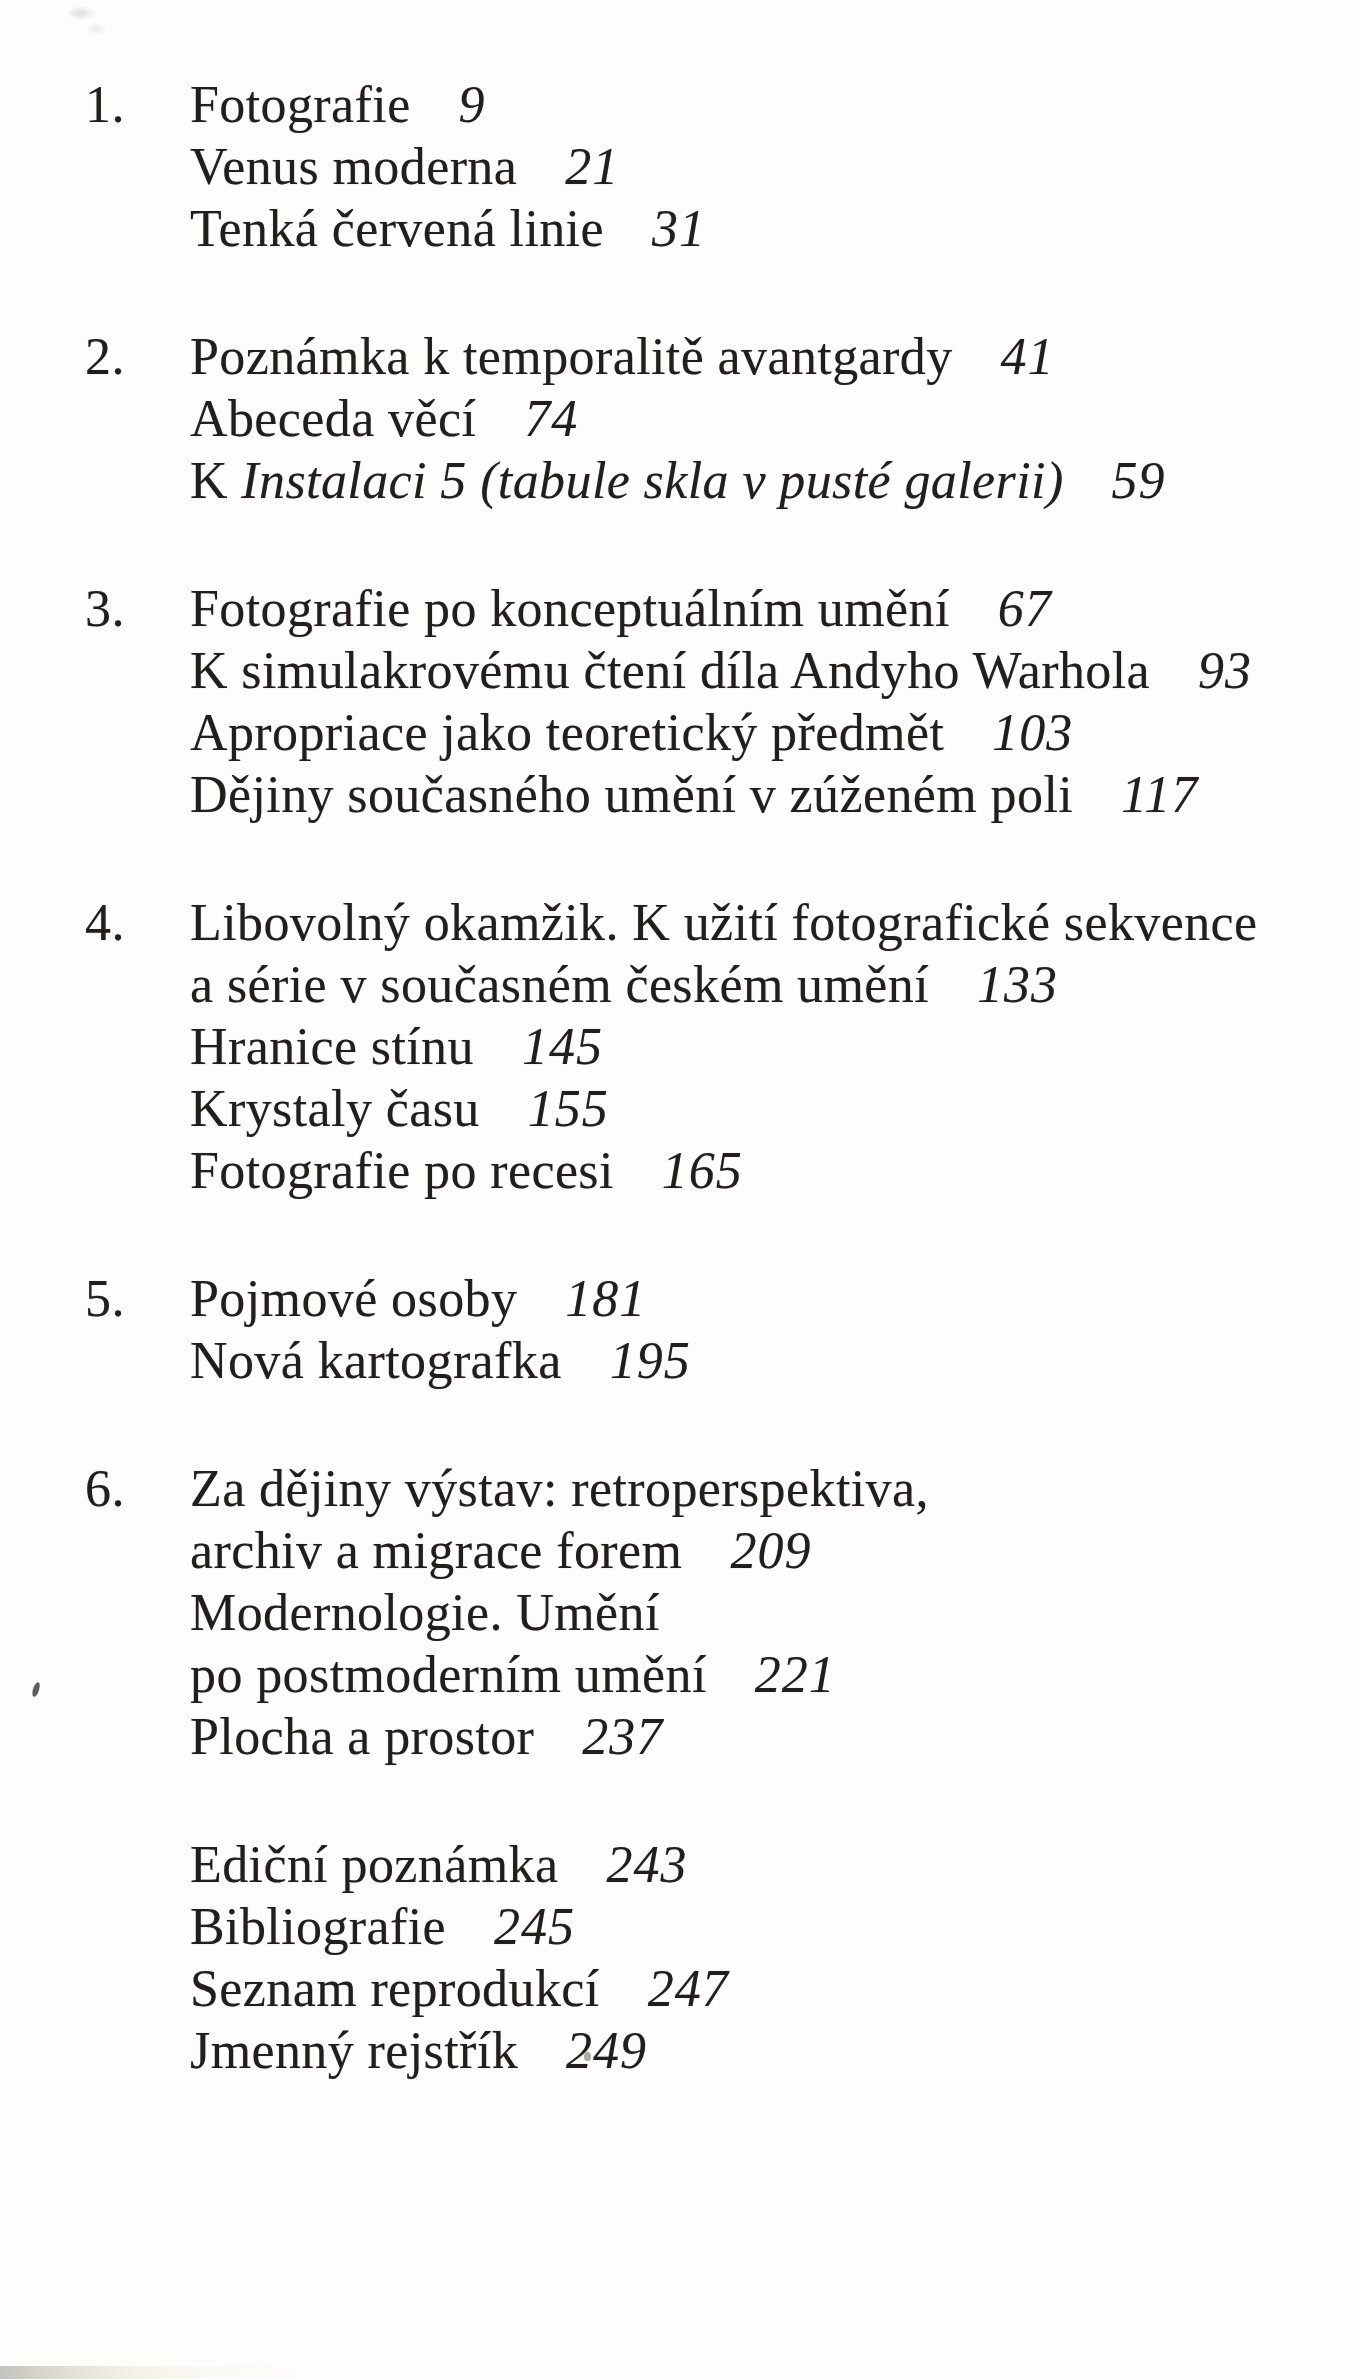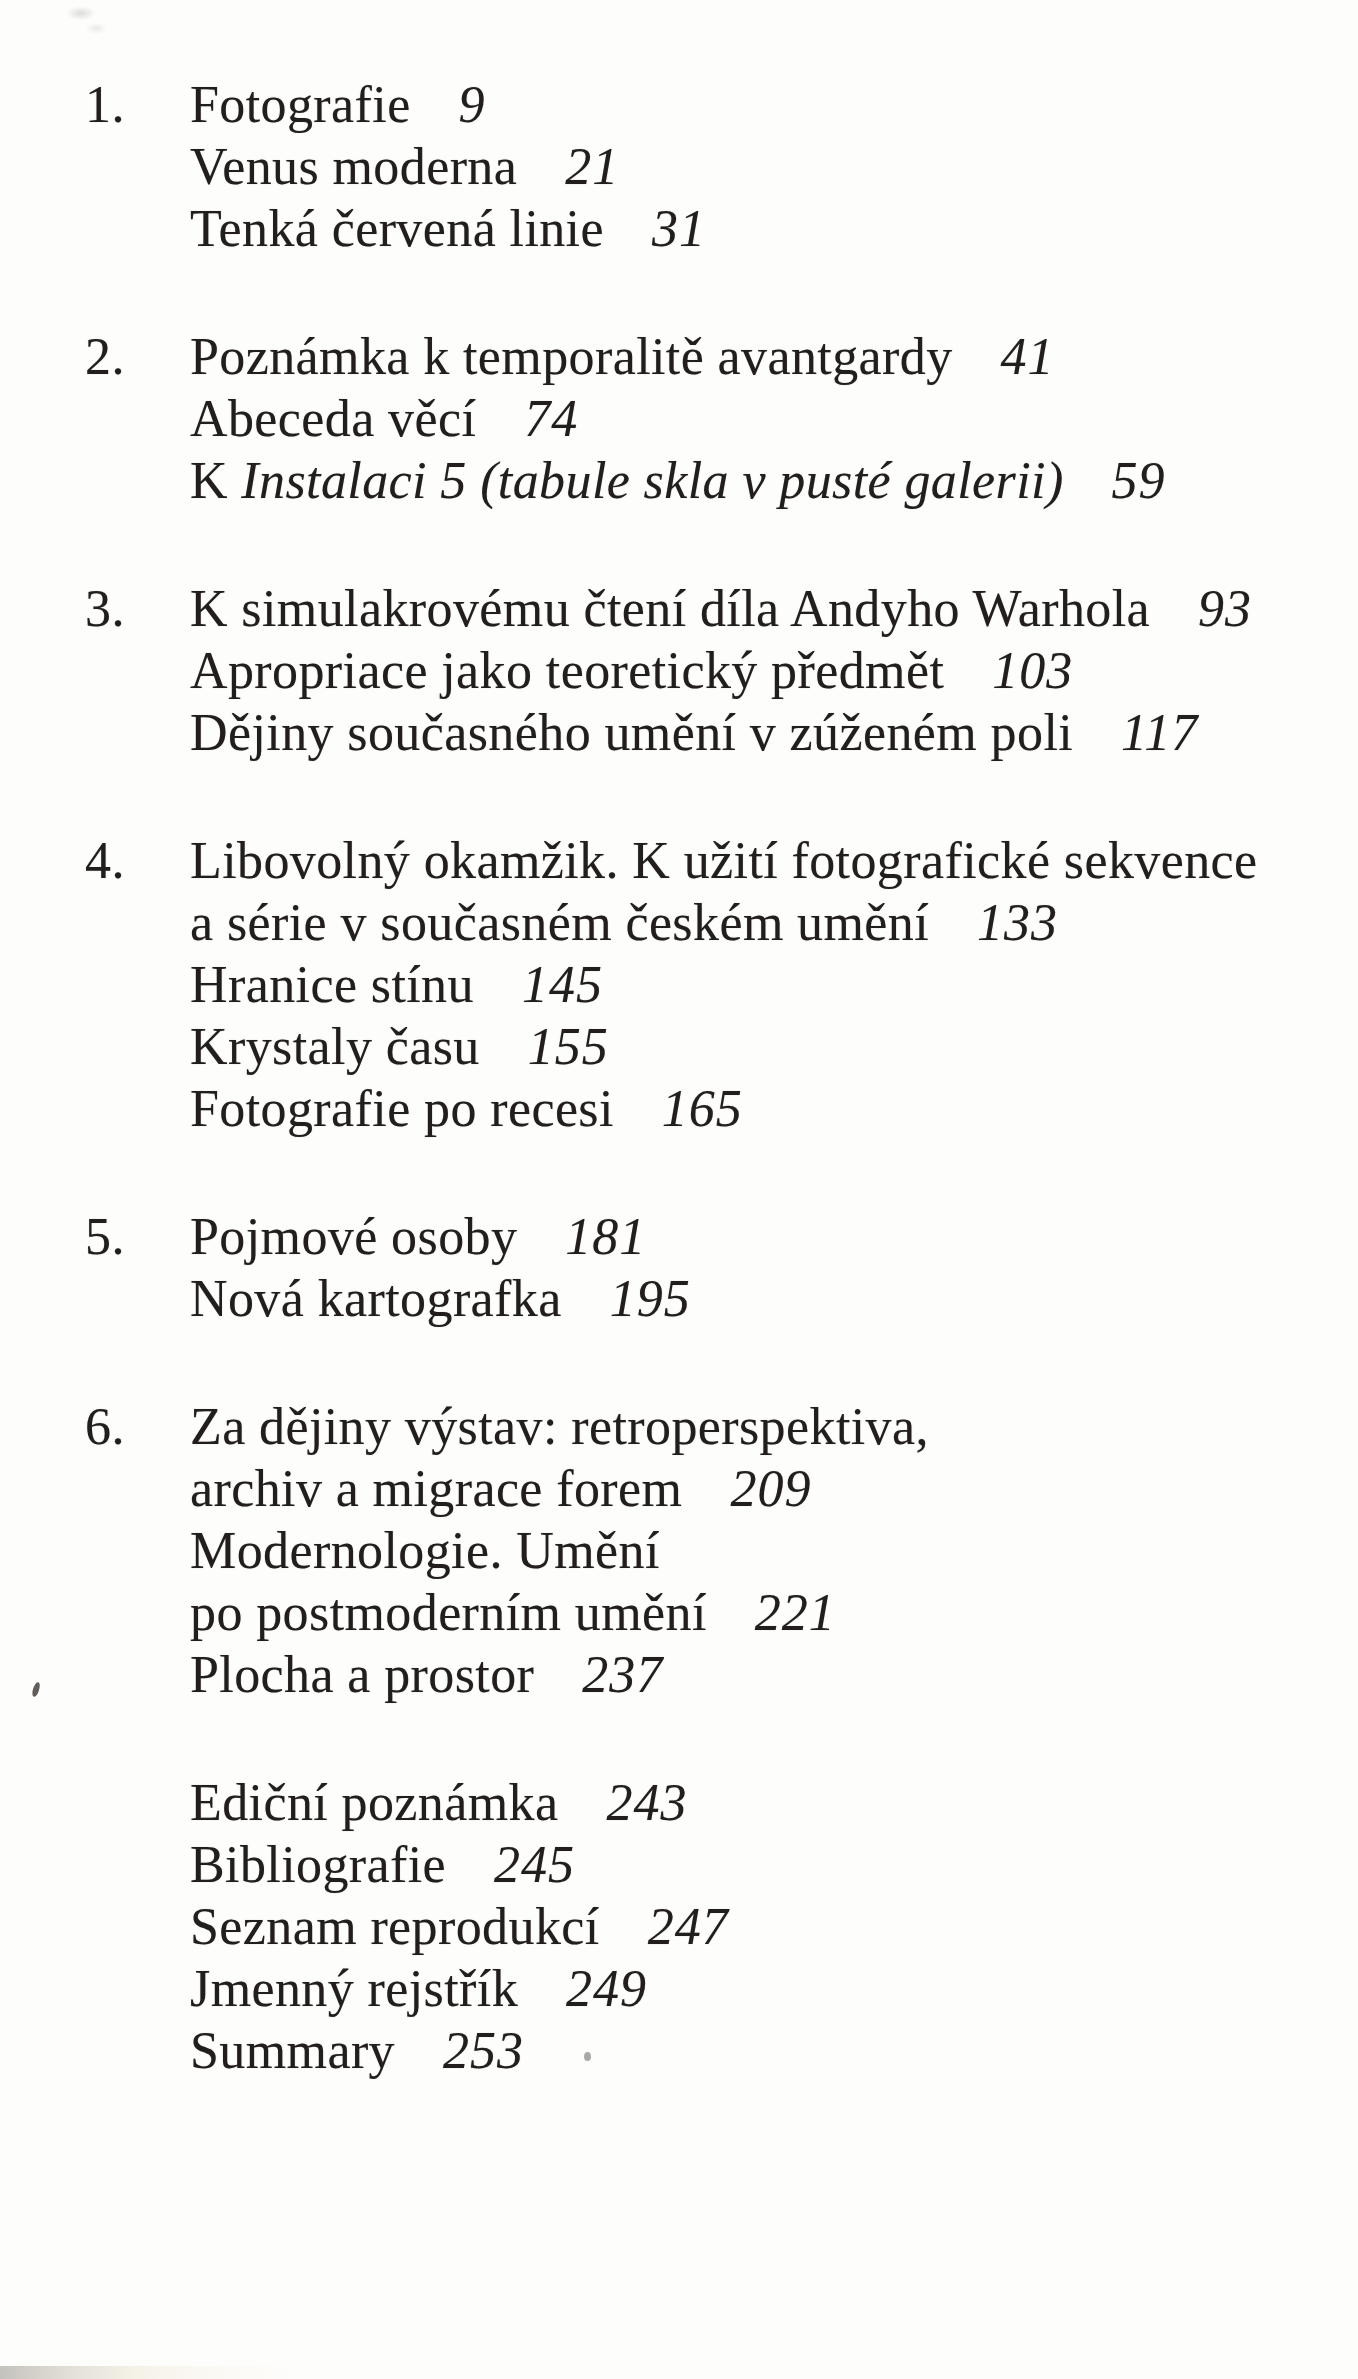--- a/index.html
+++ b/index.html
@@ -113,20 +113,21 @@
         <div class="entry"><span class="run">Tenká červená linie</span><span class="page-num">31</span></div>
       </div>
       <div class="section">
         <div class="section-number">2.</div>
         <div class="entry"><span class="run">Poznámka k temporalitě avantgardy</span><span class="page-num">41</span></div>
         <div class="entry"><span class="run">Abeceda věcí</span><span class="page-num">74</span></div>
         <div class="entry"><span class="run">K </span><span class="run italic">Instalaci 5 (tabule skla v pusté galerii)</span><span class="page-num">59</span></div>
       </div>
       <div class="section">
         <div class="section-number">3.</div>
+        <div class="entry"><span class="run">Fotografie po konceptuálním umění</span><span class="page-num">67</span></div>
         <div class="entry"><span class="run">K simulakrovému čtení díla Andyho Warhola</span><span class="page-num">93</span></div>
         <div class="entry"><span class="run">Apropriace jako teoretický předmět</span><span class="page-num">103</span></div>
         <div class="entry"><span class="run">Dějiny současného umění v zúženém poli</span><span class="page-num">117</span></div>
       </div>
       <div class="section">
         <div class="section-number">4.</div>
         <div class="entry"><span class="run">Libovolný okamžik. K užití fotografické sekvence</span></div>
         <div class="entry"><span class="run">a série v současném českém umění</span><span class="page-num">133</span></div>
         <div class="entry"><span class="run">Hranice stínu</span><span class="page-num">145</span></div>
         <div class="entry"><span class="run">Krystaly času</span><span class="page-num">155</span></div>
@@ -143,21 +144,20 @@
         <div class="entry"><span class="run">archiv a migrace forem</span><span class="page-num">209</span></div>
         <div class="entry"><span class="run">Modernologie. Umění</span></div>
         <div class="entry"><span class="run">po postmoderním umění</span><span class="page-num">221</span></div>
         <div class="entry"><span class="run">Plocha a prostor</span><span class="page-num">237</span></div>
       </div>
       <div class="section">
         <div class="entry"><span class="run">Ediční poznámka</span><span class="page-num">243</span></div>
         <div class="entry"><span class="run">Bibliografie</span><span class="page-num">245</span></div>
         <div class="entry"><span class="run">Seznam reprodukcí</span><span class="page-num">247</span></div>
         <div class="entry"><span class="run">Jmenný rejstřík</span><span class="page-num">249</span></div>
-        <div class="entry"><span class="run">Summary</span><span class="page-num">253</span></div>
       </div>
     </div>
 
   <div class="artifact artifact-top-smudge"></div>
   <div class="artifact artifact-margin-speck"></div>
   <div class="artifact artifact-dot"></div>
   <div class="artifact artifact-bottom-streak"></div>
 </div>
 
 </body></html>

